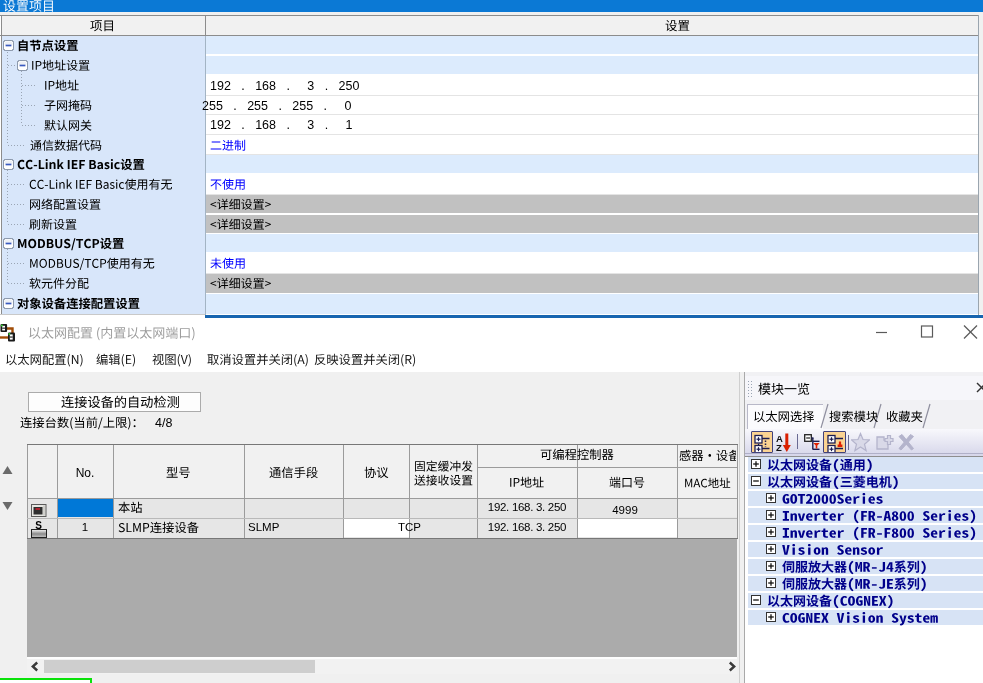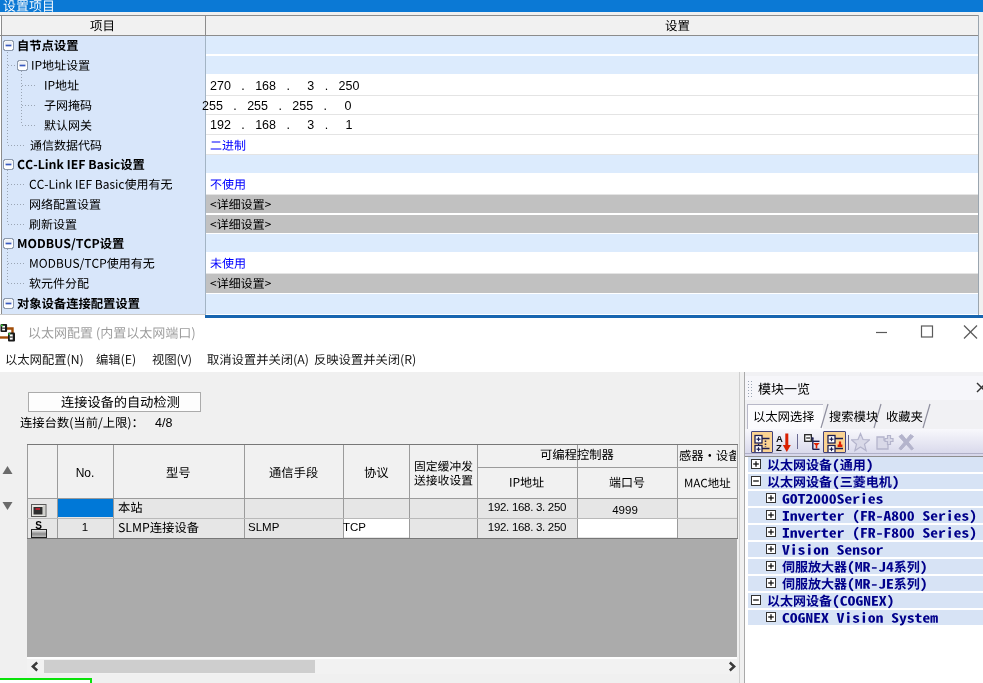--- a/index.html
+++ b/index.html
@@ -480,21 +480,21 @@
       <use href="#q7" x="2000"></use>
       <use href="#q81" x="3000"></use>
       <use href="#q82" x="4000"></use>
       <use href="#q83" x="5000"></use>
       <use href="#q84" x="6000"></use>
       <use href="#q8" x="7000"></use>
       <use href="#q7" x="8000"></use>
       <use href="#q8" x="9000"></use>
     </g>
   </svg>
-<div style="position:absolute;left:210px;top:79.7px;font:normal 12.5px/1 'Liberation Sans',sans-serif;color:#000;white-space:pre;">270   .   168   .     3   .   250</div>
+<div style="position:absolute;left:210px;top:79.7px;font:normal 12.5px/1 'Liberation Sans',sans-serif;color:#000;white-space:pre;">192   .   168   .     3   .   250</div>
 <div style="position:absolute;left:202px;top:99.5px;font:normal 12.5px/1 'Liberation Sans',sans-serif;color:#000;white-space:pre;">255   .   255   .   255   .     0</div>
 <div style="position:absolute;left:210px;top:119.3px;font:normal 12.5px/1 'Liberation Sans',sans-serif;color:#000;white-space:pre;text-align:right;">192   .   168   .     3   .     1</div>
 <svg style="position:absolute;left:210.0px;top:138.6px;overflow:visible" width="38" height="14">
     <g fill="#0000ff" transform="translate(0 10.8) scale(0.012 -0.012)">
       <use href="#q85" x="0"></use>
       <use href="#q86" x="1000"></use>
       <use href="#q87" x="2000"></use>
     </g>
   </svg>
 <svg style="position:absolute;left:210.0px;top:178.2px;overflow:visible" width="38" height="14">
@@ -813,21 +813,21 @@
       <use href="#q41" x="596"></use>
       <use href="#q68" x="1139"></use>
       <use href="#q10" x="1951"></use>
       <use href="#q115" x="2584"></use>
       <use href="#q116" x="3584"></use>
       <use href="#q0" x="4584"></use>
       <use href="#q117" x="5584"></use>
     </g>
   </svg>
 <div style="position:absolute;left:248px;top:521.8px;font:normal 11.5px/1 'Liberation Sans',sans-serif;color:#000;white-space:pre;">SLMP</div>
-<div style="position:absolute;left:343px;top:521.8px;font:normal 11.5px/1 'Liberation Sans',sans-serif;color:#000;white-space:pre;width:78px;text-align:left;">TCP</div>
+<div style="position:absolute;left:343px;top:521.8px;font:normal 11.5px/1 'Liberation Sans',sans-serif;color:#000;white-space:pre;width:78px;text-align:right;">TCP</div>
 <div style="position:absolute;left:477px;top:521.8px;font:normal 11.5px/1 'Liberation Sans',sans-serif;color:#000;white-space:pre;width:100px;text-align:center;letter-spacing:-0.3px;">192. 168. 3. 250</div>
 <div style="position:absolute;left:577px;top:505px;font:normal 11.5px/1 'Liberation Sans',sans-serif;color:#000;white-space:pre;width:96px;text-align:center;">4999</div>
 <div style="position:absolute;left:27px;top:538.5px;width:710px;height:118.5px;background:#ababab;"></div>
 <div style="position:absolute;left:27px;top:657px;width:710px;height:1.5px;background:#fdfdfd;"></div>
 <div style="position:absolute;left:27px;top:658.5px;width:710px;height:15.5px;background:#f2f2f2;"></div>
 <svg style="position:absolute;left:29px;top:660px;" width="12" height="13">
     <path d="M8.2 2.5 L3.8 6.5 L8.2 10.5" fill="none" stroke="#3a3a3a" stroke-width="2.4"></path>
   </svg>
 <svg style="position:absolute;left:726px;top:660px;" width="12" height="13">
     <path d="M3.8 2.5 L8.2 6.5 L3.8 10.5" fill="none" stroke="#3a3a3a" stroke-width="2.4"></path>

